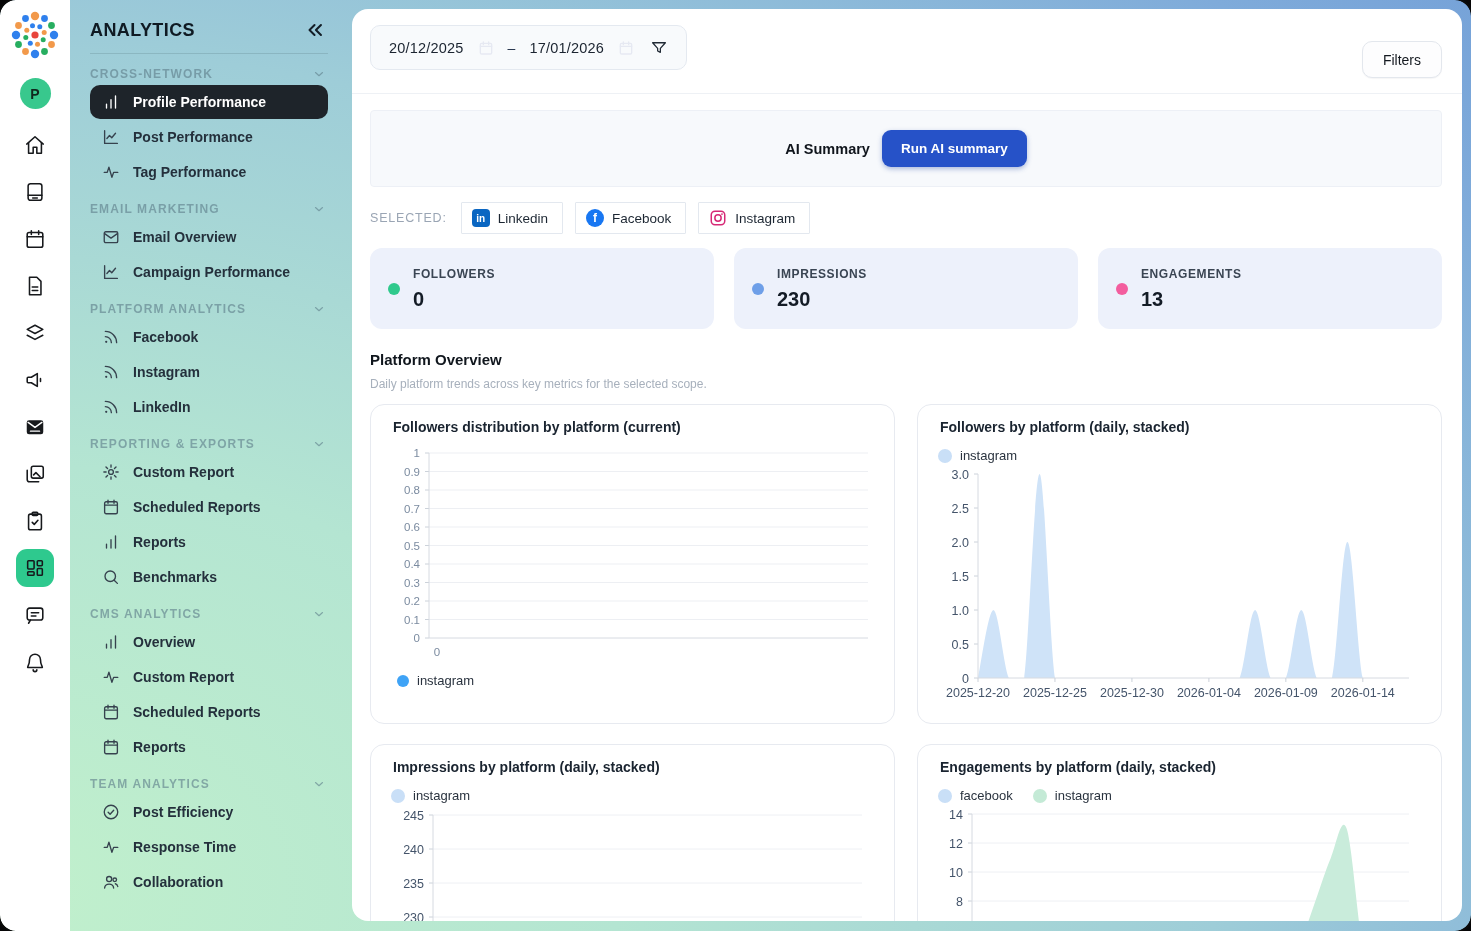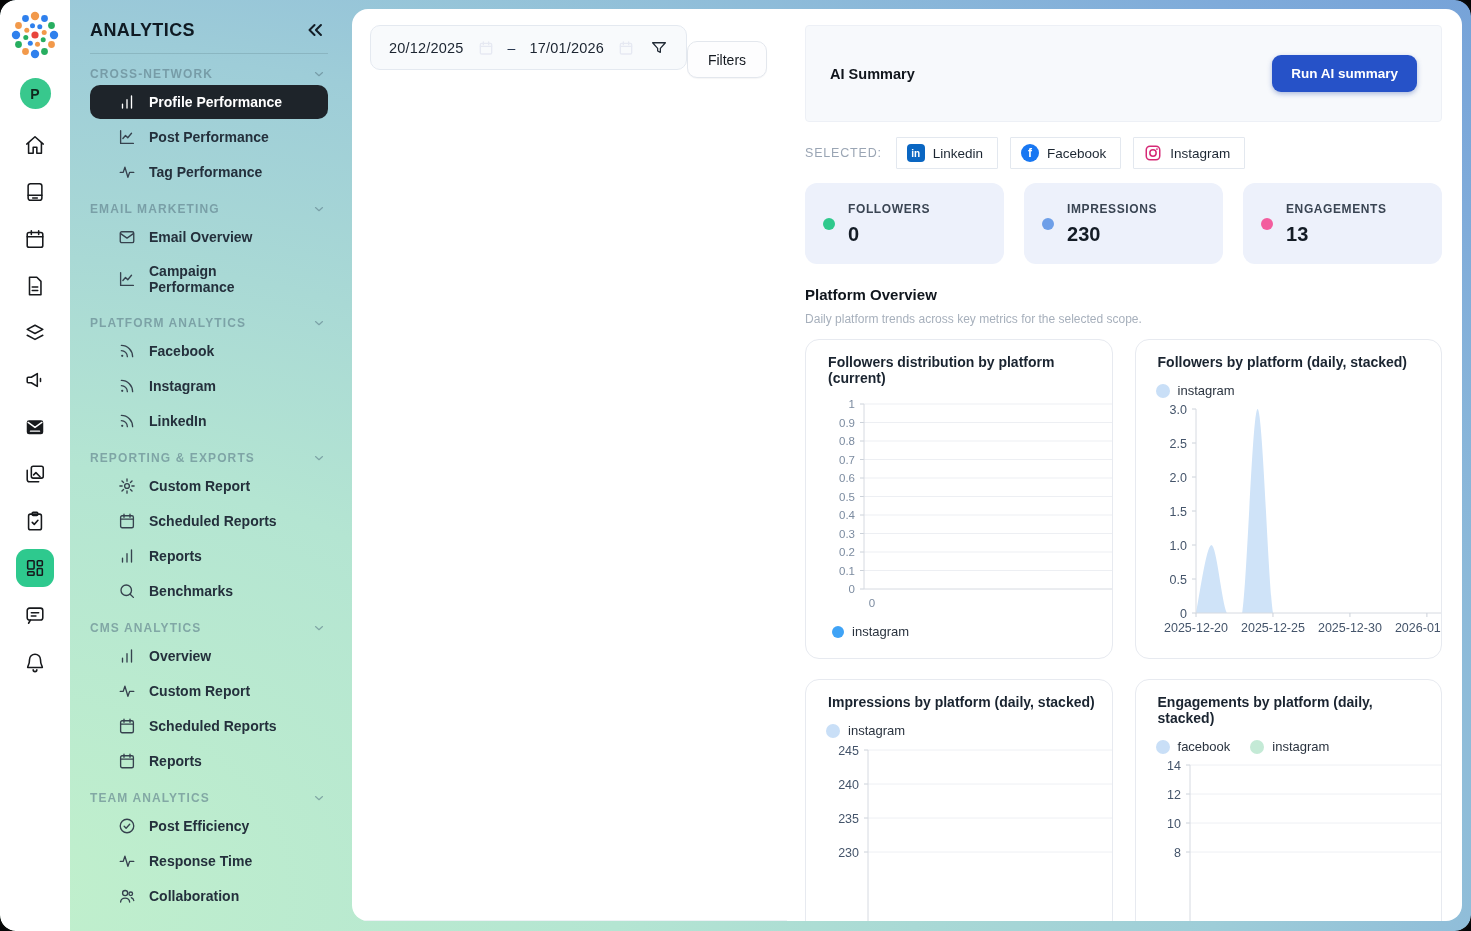--- a/index.html
+++ b/index.html
@@ -20,42 +20,42 @@
   
   .sidebar{ width:274px; flex:none; padding:15px 16px 0 20px; }
   .sb-head{ display:flex; justify-content:space-between; align-items:center; padding:4px 2px 12px 0;
     border-bottom:1.5px solid rgba(25,50,60,.14); }
   .sb-title{ font-size:18px; font-weight:800; letter-spacing:.4px; color:#0f1a23; }
   .collapse{ color:#131d26; width:22px; height:22px; cursor:pointer; }
   .collapse svg{ width:22px; height:22px; }
   .sb-section-h{ display:flex; justify-content:space-between; align-items:center; margin:13px 2px 4px 0;
     color:#5f7f8b; opacity:.62; font-size:12px; font-weight:700; letter-spacing:1.1px; cursor:pointer; }
   .sb-section-h svg{ width:14px; height:14px; }
-  .sb-item{ display:flex; align-items:center; gap:13px; padding:8px 28px; border-radius:10px; color:#24303c;
+  .sb-item{ display:flex; align-items:center; gap:13px; padding:8px 12px; border-radius:10px; color:#24303c;
     font-size:14px; font-weight:700; margin:1px 0; cursor:pointer; }
   .sb-item svg{ width:18px; height:18px; flex:none; color:#36424e; }
   .sb-item.active{ background:#1e242a; color:#fff; }
   .sb-item.active svg{ color:#fff; }
   
   .main{ flex:1; min-width:0; margin:9px 9px 10px 8px; background:#fff; border-radius:16px; overflow:hidden;
-    display:flex; flex-direction:row; }
+    display:flex; flex-direction:column; }
   .topbar{ display:flex; justify-content:space-between; align-items:flex-start; padding:16px 20px 15px 18px;
     border-bottom:1px solid #eef1f5; flex:none; }
   .datebar{ display:flex; align-items:center; gap:14px; background:#f8fafc; border:1px solid #e4e9f0;
     border-radius:10px; height:45px; padding:0 18px; }
   .date{ font-size:14.5px; color:#1b2430; letter-spacing:.2px; cursor:text; }
   .cal-faint{ color:#e6e9f2; display:flex; } .cal-faint svg{ width:16px; height:16px; }
   .dash{ color:#2a3850; font-size:14px; }
   .funnel{ color:#222b36; display:flex; margin-left:2px; cursor:pointer; } .funnel svg{ width:18px; height:18px; }
   .filters-btn{ height:37px; padding:0 20px; border:1px solid #e3e7ed; border-radius:10px; background:#fdfdfe;
     font-family:inherit; font-size:14px; color:#141920; font-weight:500; margin-top:16px; cursor:pointer;
     box-shadow:0 1px 1px rgba(16,24,40,.04); }
   .content{ padding:16px 20px 0 18px; overflow:hidden; flex:1; }
-  .ai-card{ background:#f7f9fc; border:1px solid #edf0f6; border-radius:4px; padding:29px 24px;
-    display:flex; justify-content:space-between; align-items:center; }
+  .ai-card{ background:#f7f9fc; border:1px solid #edf0f6; border-radius:4px; padding:19px 24px;
+    display:flex; justify-content:center; align-items:center; }
   .ai-title{ font-size:14.5px; font-weight:700; color:#10151c; }
   .ai-desc{ font-size:13.5px; color:#59626e; margin-top:7px; }
   .run-btn{ background:#2652c8; color:#fff; border:none; border-radius:9px; padding:11px 19px; font-family:inherit;
     font-size:13.5px; font-weight:600; cursor:pointer; box-shadow:0 2px 5px rgba(32,70,160,.35);margin-left:12px; }
   .chips-row{ display:flex; align-items:center; gap:12px; margin-top:15px; }
   .sel-label{ font-size:12.5px; color:#9aa5b4; letter-spacing:.8px; margin-right:2px; }
   .chips{ display:flex; gap:12px; }
   .chip{ display:flex; align-items:center; gap:8px; background:#fff; border:1px solid #e3e8ef; border-radius:1px;
     padding:6px 14px 6px 10px; font-size:13.5px; color:#1c2632; font-weight:500; cursor:pointer; }
   .li-badge{ width:18px; height:18px; border-radius:4px; background:#0a66c2; color:#fff; font-size:10px; font-weight:800;

